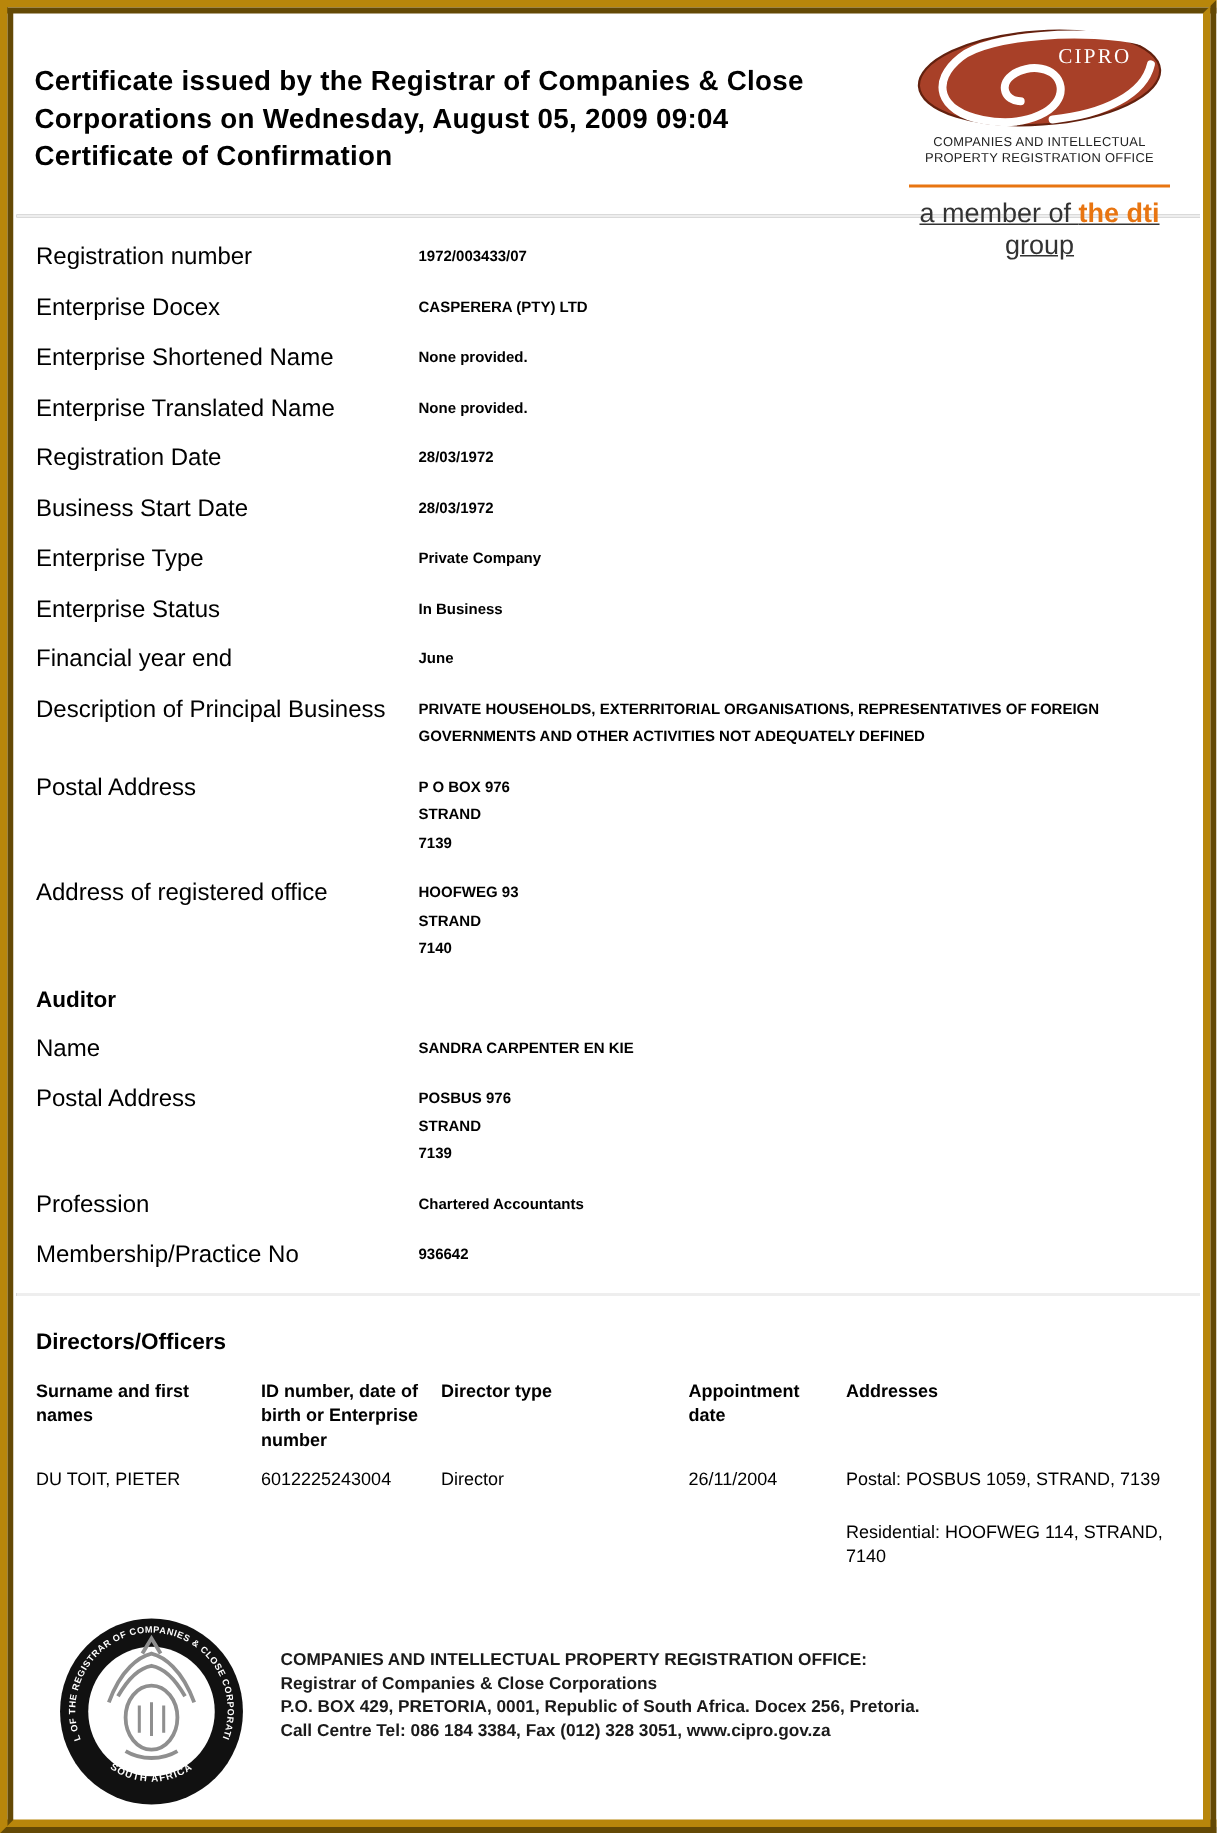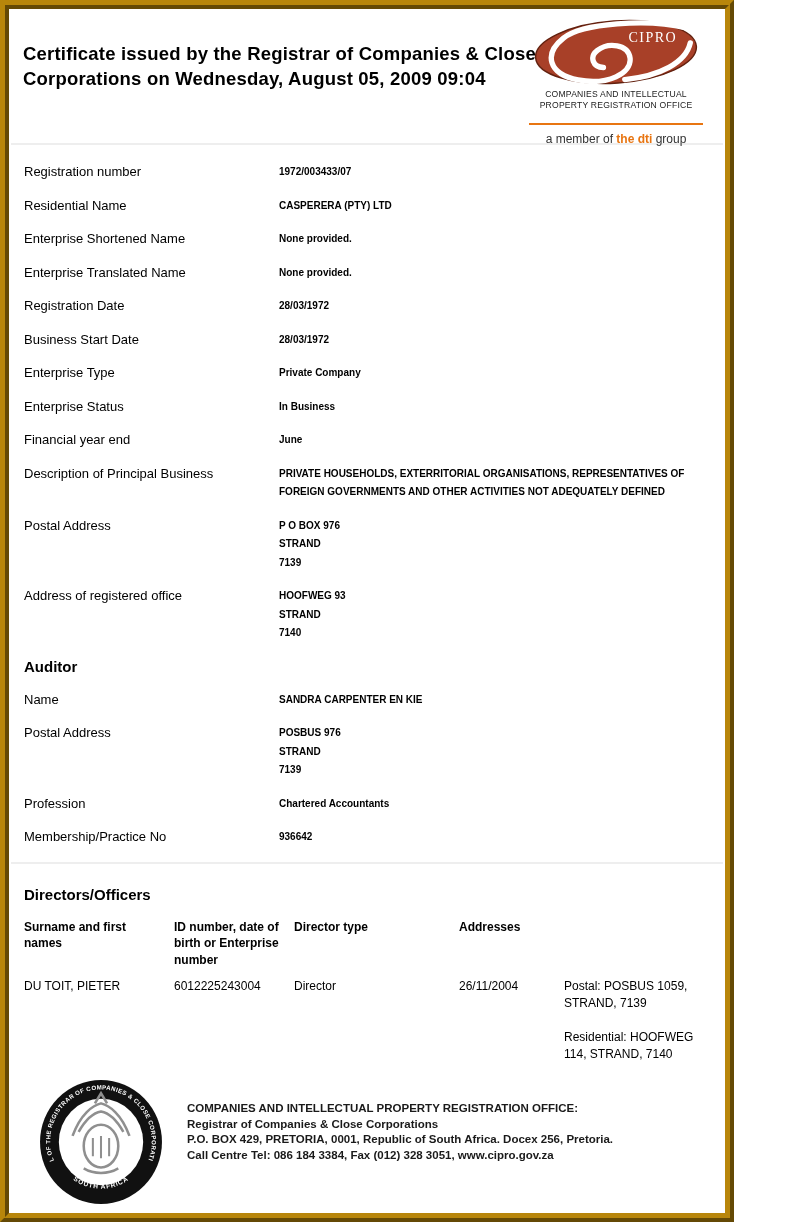--- a/index.html
+++ b/index.html
@@ -3,21 +3,21 @@
 <meta charset="utf-8">
 <style>
   * { margin: 0; padding: 0; box-sizing: border-box; }
   body {
     margin: 0;
     background: #ffffff;
     font-family: "Liberation Sans", "DejaVu Sans", sans-serif;
     color: #000;
   }
   .page {
-    width: 734px;
+    width: 811px;
     height: 1222px;
     background: #fff;
     border: 9px ridge #B8860B;
     position: relative;
     overflow: hidden;
   }
   
   .header {
     position: relative;
     padding: 12px 14px 0 14px;
@@ -44,36 +44,36 @@
     line-height: 11px;
     color: #222;
     letter-spacing: 0.2px;
     white-space: pre-line;
   }
   .dti-rule {
     border: 0;
     border-top: 2px solid #E87511;
     margin: 12px 2px 7px 2px;
   }
-  .member-line { font-size: 12px; color: #333; }
+  .member-line { font-size: 18px; color: #333; text-decoration: underline; }
   .member-line .brand { color: #E87511; font-weight: bold; }
   .header-rule {
     border: 0;
     height: 2px;
     background: #8f8f8f;
     border-bottom: 2px solid #eee;
     margin: 0 2px;
   }
   
   .details { padding: 18px 16px 0 15px; }
   .drow { display: flex; margin-bottom: 15px; }
   .drow .label {
     width: 255px;
     flex: 0 0 255px;
-    font-size: 13px;
+    font-size: 16px;
     line-height: 17px;
   }
   .drow .value {
     font-weight: bold;
     font-size: 10px;
     line-height: 18.5px;
     white-space: pre-line;
     flex: 1;
   }
   .section-heading {
@@ -127,20 +127,21 @@
 </style>
 </head>
 <body>
 
 <div class="page">
 
   <div class="header">
     <div class="title-block">
       <div class="title-line">Certificate issued by the Registrar of Companies &amp; Close</div>
       <div class="title-line">Corporations on Wednesday, August 05, 2009 09:04</div>
+      <div class="title-line">Certificate of Confirmation</div>
     </div>
 
     <div class="logo-block">
       <svg class="logo-svg" width="166" height="66" viewBox="0 0 170 68">
         <ellipse cx="85" cy="34" rx="83" ry="32" fill="#A84028" stroke="#63210f" stroke-width="1.5" transform="rotate(-4 85 34)"></ellipse>
         <path d="M 158,14 C 120,2 52,2 32,16 C 10,31 14,52 44,60 C 74,68 100,57 99,41 C 98,27 78,23 66,31 C 57,37 60,48 71,49" fill="none" stroke="#ffffff" stroke-width="5.5" stroke-linecap="round" transform="rotate(-4 85 34)"></path>
         <path d="M 162,30 C 156,50 128,62 92,63" fill="none" stroke="#ffffff" stroke-width="5.5" stroke-linecap="round" transform="rotate(-4 85 34)"></path>
         <text x="123" y="24" text-anchor="middle" fill="#ffffff" font-family="Liberation Serif, DejaVu Serif, serif" font-size="14.5" letter-spacing="1.5">CIPRO</text>
       </svg>
       <div class="logo-caption">COMPANIES AND INTELLECTUAL
@@ -151,21 +152,21 @@
   </div>
 
   <hr class="header-rule">
 
   <div class="details">
     <div class="drow">
       <div class="label">Registration number</div>
       <div class="value">1972/003433/07</div>
     </div>
     <div class="drow">
-      <div class="label">Residential Name</div>
+      <div class="label">Enterprise Docex</div>
       <div class="value">CASPERERA (PTY) LTD</div>
     </div>
     <div class="drow">
       <div class="label">Enterprise Shortened Name</div>
       <div class="value">None provided.</div>
     </div>
     <div class="drow">
       <div class="label">Enterprise Translated Name</div>
       <div class="value">None provided.</div>
     </div>
@@ -231,20 +232,21 @@
   <hr class="body-rule">
 
   <div class="directors">
     <div class="section-heading">Directors/Officers</div>
 
     <div class="dir-table">
       <div class="dir-header-row">
         <div class="dh col1">Surname and first names</div>
         <div class="dh col2">ID number, date of birth or Enterprise number</div>
         <div class="dh col3">Director type</div>
+        <div class="dh col4">Appointment date</div>
         <div class="dh col5">Addresses</div>
       </div>
       <div class="dir-data-row">
         <div class="dc col1">DU TOIT, PIETER</div>
         <div class="dc col2">6012225243004</div>
         <div class="dc col3">Director</div>
         <div class="dc col4">26/11/2004</div>
         <div class="dc col5">
           <div class="addr-postal">Postal: POSBUS 1059, STRAND, 7139</div>
           <div class="addr-residential">Residential: HOOFWEG 114, STRAND, 7140</div>

